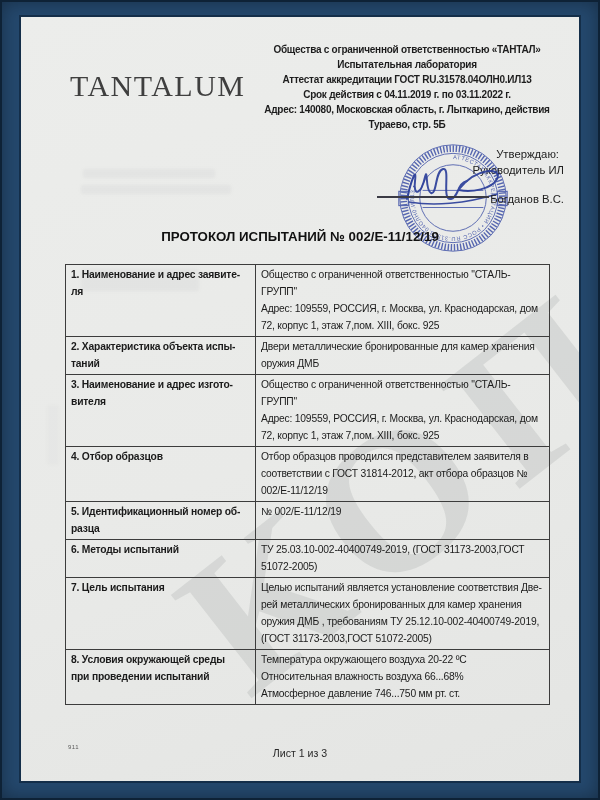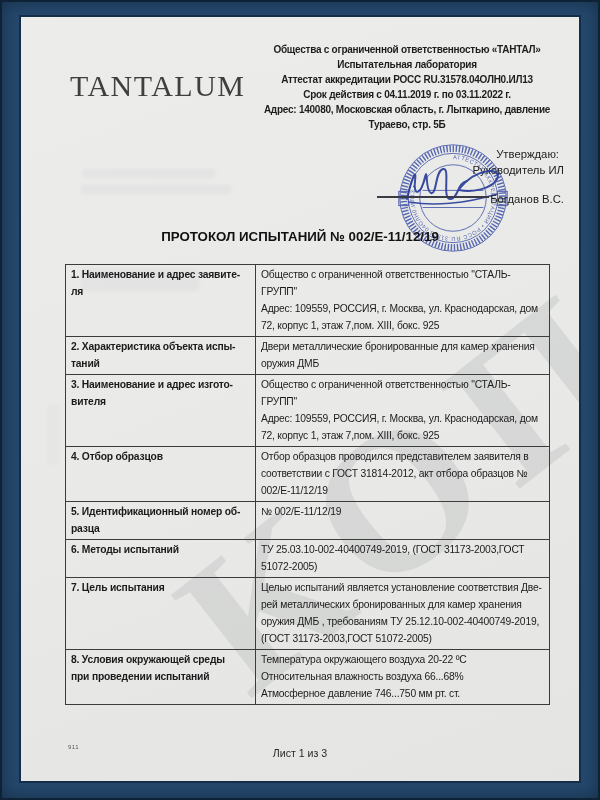--- a/index.html
+++ b/index.html
@@ -103,23 +103,23 @@
     <div class="ghost g3"></div>
     <div class="ghost g4"></div>
 
     <div class="watermark">КОПИЯ</div>
 
     <div class="logo">TANTALUM</div>
 
     <div class="lh">
       <span>Общества с ограниченной ответственностью «ТАНТАЛ»</span>
       <span>Испытательная лаборатория</span>
-      <span>Аттестат аккредитации РОСС RU.31578.04ОЛН0.ИЛ13</span>
+      <span>Аттестат аккредитации ГОСТ RU.31578.04ОЛН0.ИЛ13</span>
       <span>Срок действия с 04.11.2019 г. по 03.11.2022 г.</span>
-      <span>Адрес: 140080, Московская область, г. Лыткарино, давление</span>
+      <span>Адрес: 140080, Московская область, г. Лыткарино, действия</span>
       <span>Тураево, стр. 5Б</span>
     </div>
 
     <svg class="stamp" viewBox="0 0 120 120">
       <g fill="none" stroke="#4355a9">
         <circle cx="60" cy="60" r="56" stroke-width="1"></circle>
         <circle cx="60" cy="60" r="52" stroke-width="7" stroke-dasharray="1.5 1.8"></circle>
         <circle cx="60" cy="60" r="47" stroke-width="1"></circle>
         <circle cx="60" cy="60" r="35" stroke-width="1"></circle>
         <path d="M28,52 h64 M28,70 h64" stroke-width="1"></path>

